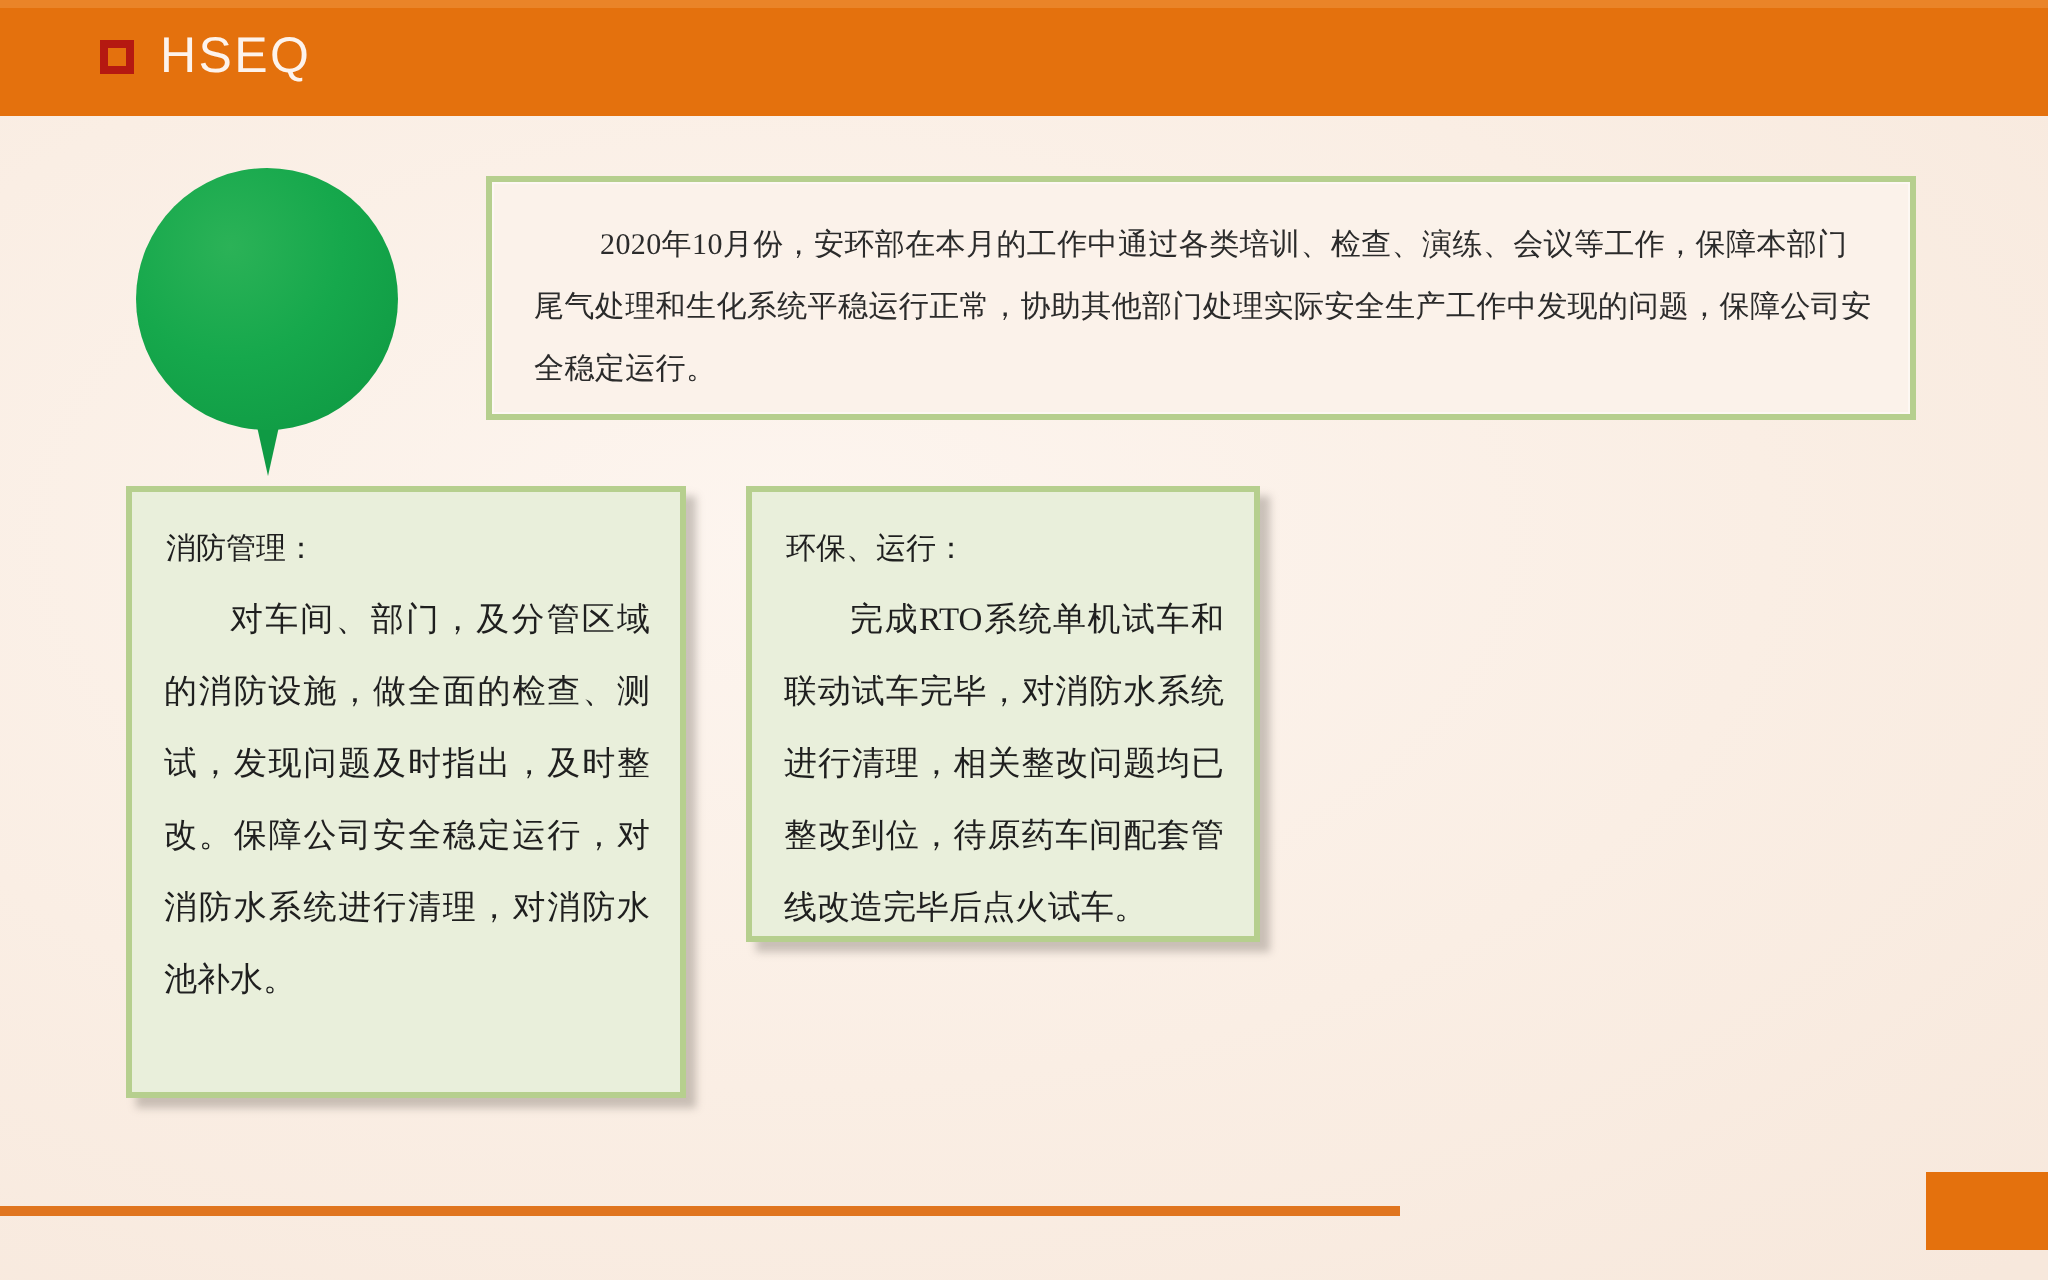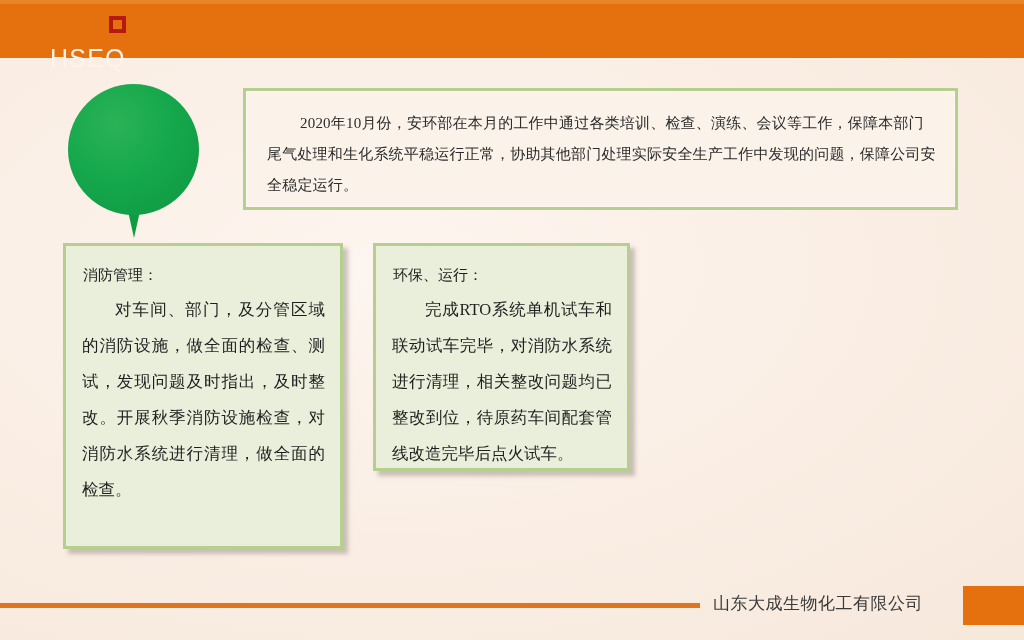--- a/index.html
+++ b/index.html
@@ -34,23 +34,22 @@
     position: absolute;
     left: 0; top: 0;
     width: 1024px;
     height: 4px;
     background: #ea8428;
   }
   #header-title-group {
     position: absolute;
     left: 50px; top: 16px;
     display: flex;
-    align-items: flex-end;
+    align-items: center;
     gap: 13px;
-    flex-direction: column;
   }
   .sq-icon {
     width: 17px; height: 17px;
     border: 4px solid #b51911;
     box-sizing: border-box;
     display: block;
   }
   #header-title {
     color: #fdf3ec;
     font-family: "Liberation Sans", sans-serif;
@@ -186,26 +185,25 @@
     <div id="badge-text">
     </div>
   </div>
 
   <div id="summary-box">
     <p id="summary-text">2020年10月份，安环部在本月的工作中通过各类培训、检查、演练、会议等工作，保障本部门尾气处理和生化系统平稳运行正常，协助其他部门处理实际安全生产工作中发现的问题，保障公司安全稳定运行。</p>
   </div>
 
   <div class="card" id="card-1">
     <p class="card-title">消防管理：</p>
-    <p class="card-body">对车间、部门，及分管区域的消防设施，做全面的检查、测试，发现问题及时指出，及时整改。开展秋季消防设施检查，对消防水系统进行清理，做全面的检查。</p>
+    <p class="card-body">对车间、部门，及分管区域的消防设施，做全面的检查、测试，发现问题及时指出，及时整改。保障公司安全稳定运行，对消防水系统进行清理，对消防水池补水。</p>
   </div>
 
   <div class="card" id="card-2">
     <p class="card-title">环保、运行：</p>
     <p class="card-body">完成RTO系统单机试车和联动试车完毕，对消防水系统进行清理，相关整改问题均已整改到位，待原药车间配套管线改造完毕后点火试车。</p>
   </div>
 
 
   <div id="footer-line"></div>
-  <div id="footer-company">山东大成生物化工有限公司</div>
   <div id="footer-block"></div>
 
 </div>
 
 </body></html>

